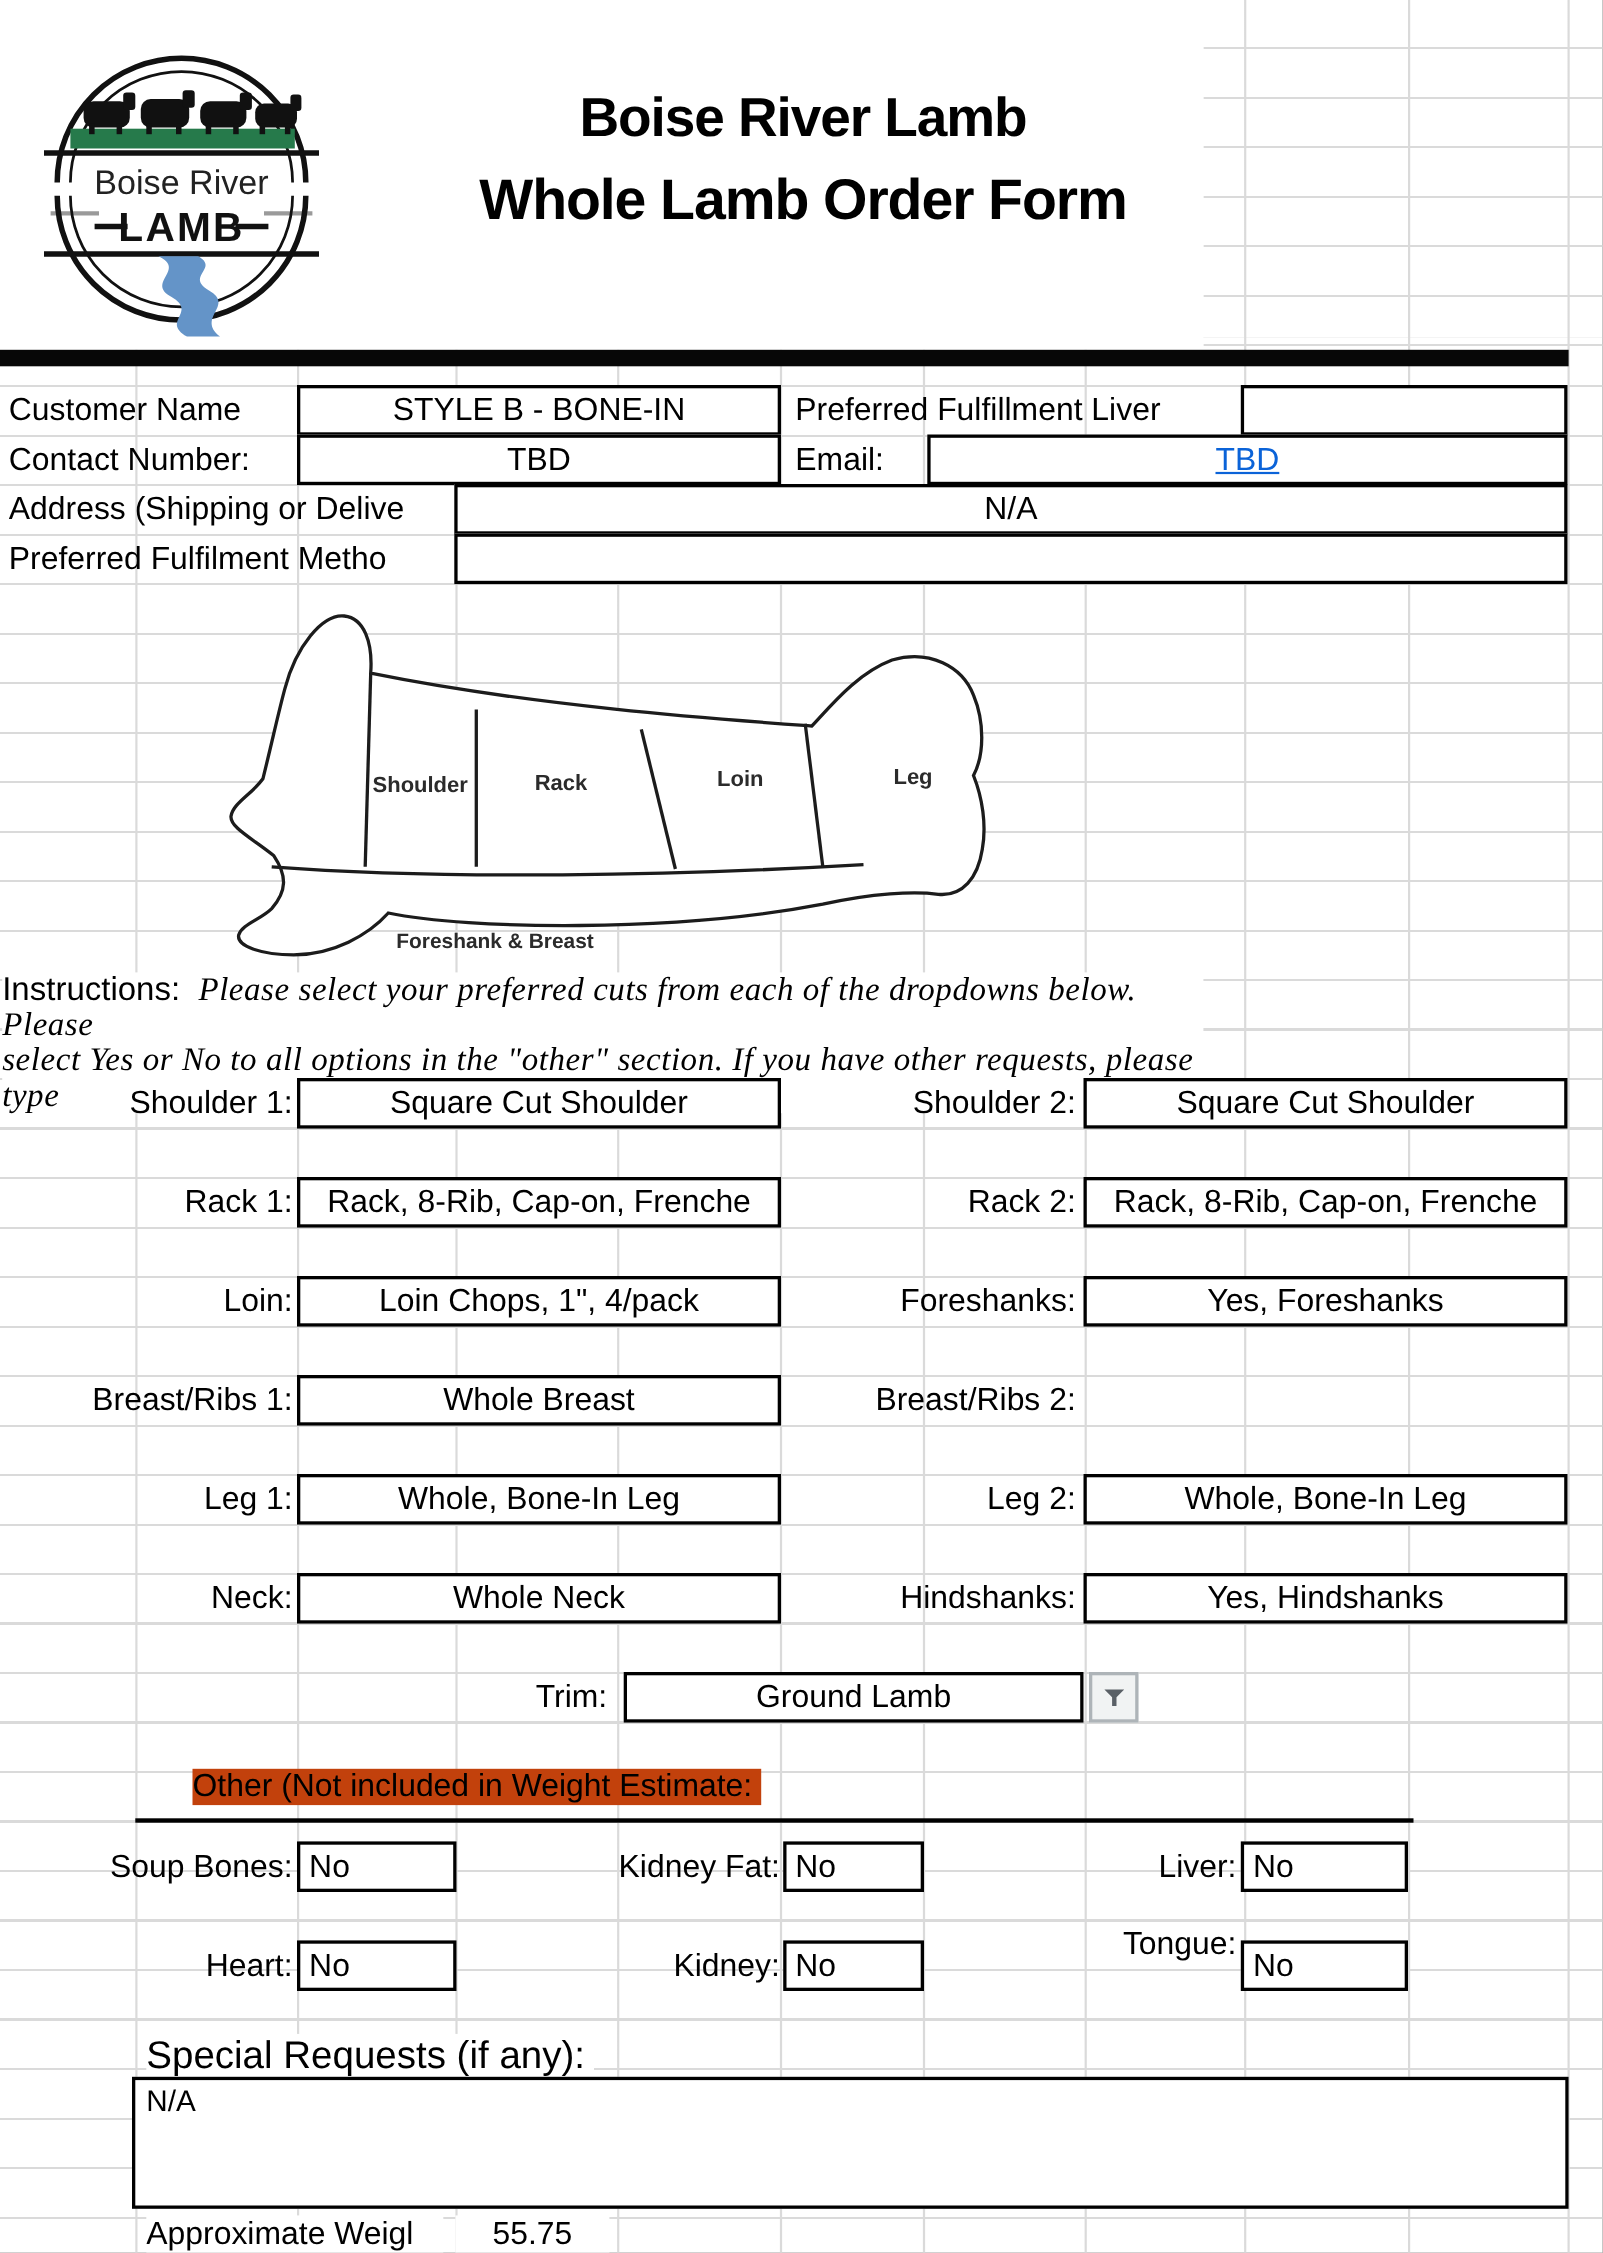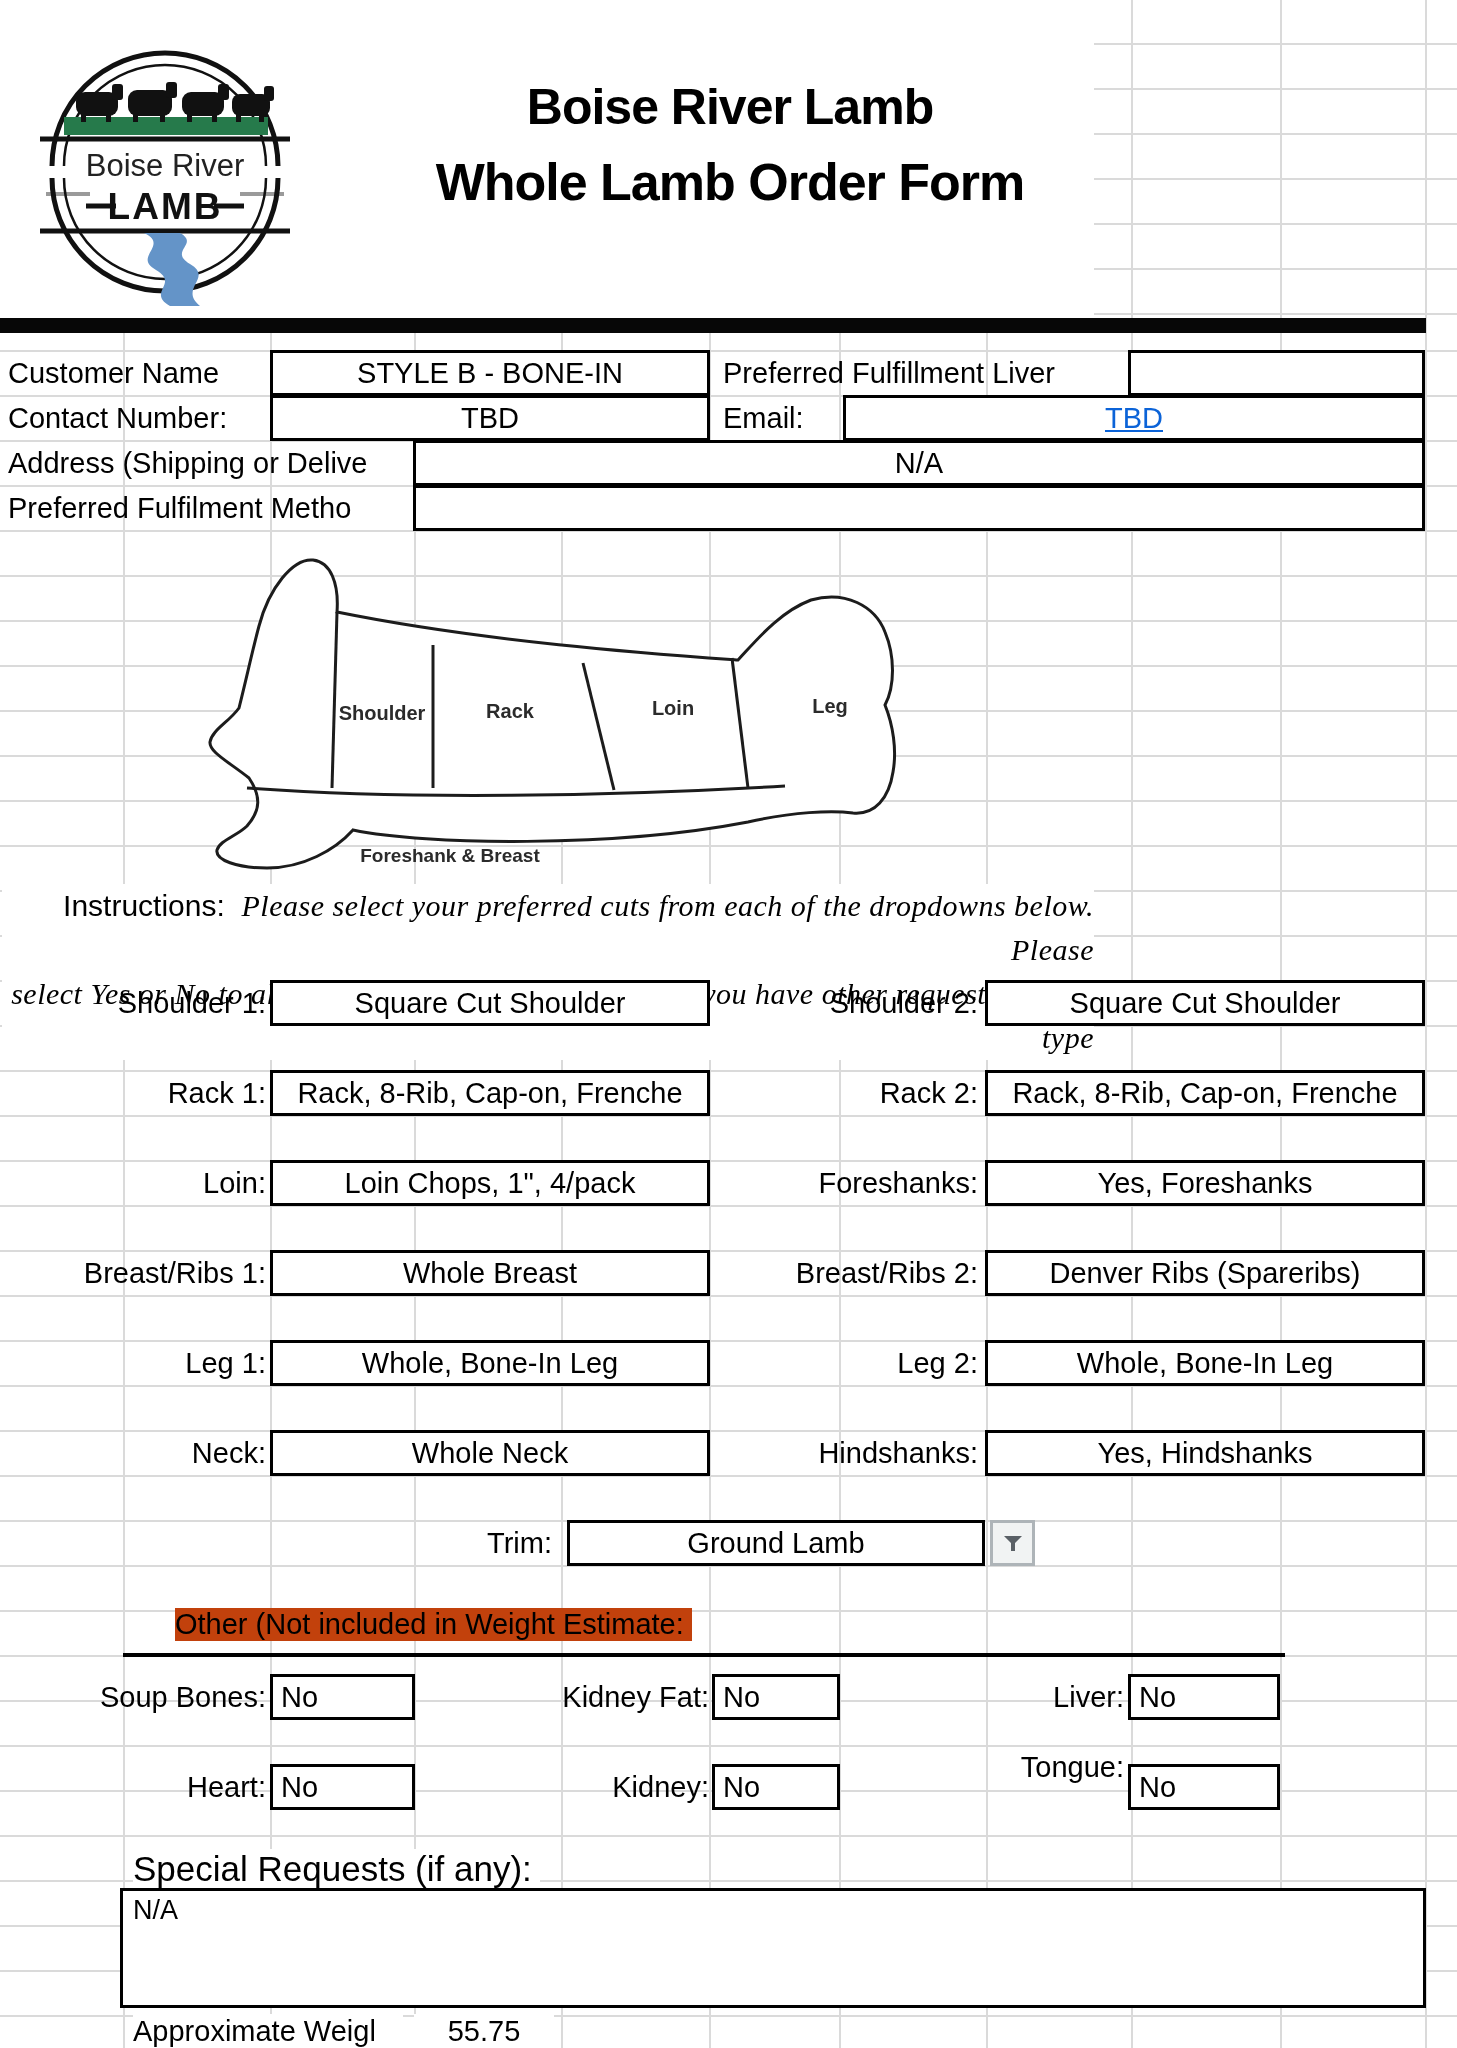--- a/index.html
+++ b/index.html
@@ -25,22 +25,22 @@
   .title-wrap{position:absolute;left:295px;top:58px;width:870px;text-align:center;margin-top:20px;}
   .title1{font-size:50px;font-weight:bold;letter-spacing:-1px;}
   .title2{font-size:52px;font-weight:bold;letter-spacing:-1px;margin-top:16px;}
 
   .lbl{position:absolute;height:46px;line-height:46px;font-size:29px;white-space:nowrap;overflow:hidden;}
   .r{text-align:right;}
   .vbox{position:absolute;height:46px;line-height:40px;border:3px solid #000;background:#fff;
         box-sizing:border-box;text-align:center;font-size:29px;white-space:nowrap;overflow:hidden;}
   .link{color:#0b63d8;text-decoration:underline;cursor:pointer;}
 
-  .ins{position:absolute;left:2px;top:884px;width:1092px;background:#fff;text-align:right;
-       font-size:30px;line-height:44px;}
+  .ins{position:absolute;left:2px;top:884px;width:1092px;background:#fff;text-align:left;
+       font-size:30px;line-height:32px;}
   .ins i{font-family:"Liberation Serif",serif;font-style:italic;letter-spacing:0.5px;}
 
   .oheading{position:absolute;left:175px;top:1608px;font-size:29px;background:#c2410c;padding-right:8px;white-space:nowrap;}
   .orule{position:absolute;left:123px;top:1653px;width:1162px;height:4px;background:#000;}
   .sheading{position:absolute;left:133px;top:1849px;font-size:35px;background:#fff;padding-right:8px;white-space:nowrap;}
   .sbox{position:absolute;left:120px;top:1888px;width:1306px;height:120px;border:3px solid #000;
         background:#fff;box-sizing:border-box;font-size:27px;padding:4px 10px;}
   .wlbl{position:absolute;left:133px;top:2014px;width:270px;font-size:29px;line-height:34px;
         white-space:nowrap;overflow:hidden;background:#fff;}
   .wval{position:absolute;left:414px;top:2014px;width:140px;font-size:29px;line-height:34px;
@@ -156,21 +156,20 @@
   <div class="vbox" style="left:985px;top:1070px;width:440px">Rack, 8-Rib, Cap-on, Frenche</div>
 
   <div class="lbl r" style="left:8px;top:1160px;width:258px">Loin:</div>
   <div class="vbox" style="left:270px;top:1160px;width:440px">Loin Chops, 1", 4/pack</div>
   <div class="lbl r" style="left:700px;top:1160px;width:278px">Foreshanks:</div>
   <div class="vbox" style="left:985px;top:1160px;width:440px">Yes, Foreshanks</div>
 
   <div class="lbl r" style="left:8px;top:1250px;width:258px">Breast/Ribs 1:</div>
   <div class="vbox" style="left:270px;top:1250px;width:440px">Whole Breast</div>
   <div class="lbl r" style="left:700px;top:1250px;width:278px">Breast/Ribs 2:</div>
-  <div class="vbox" style="left:985px;top:1250px;width:440px">Denver Ribs (Spareribs)</div>
 
   <div class="lbl r" style="left:8px;top:1340px;width:258px">Leg 1:</div>
   <div class="vbox" style="left:270px;top:1340px;width:440px">Whole, Bone-In Leg</div>
   <div class="lbl r" style="left:700px;top:1340px;width:278px">Leg 2:</div>
   <div class="vbox" style="left:985px;top:1340px;width:440px">Whole, Bone-In Leg</div>
 
   <div class="lbl r" style="left:8px;top:1430px;width:258px">Neck:</div>
   <div class="vbox" style="left:270px;top:1430px;width:440px">Whole Neck</div>
   <div class="lbl r" style="left:700px;top:1430px;width:278px">Hindshanks:</div>
   <div class="vbox" style="left:985px;top:1430px;width:440px">Yes, Hindshanks</div>

